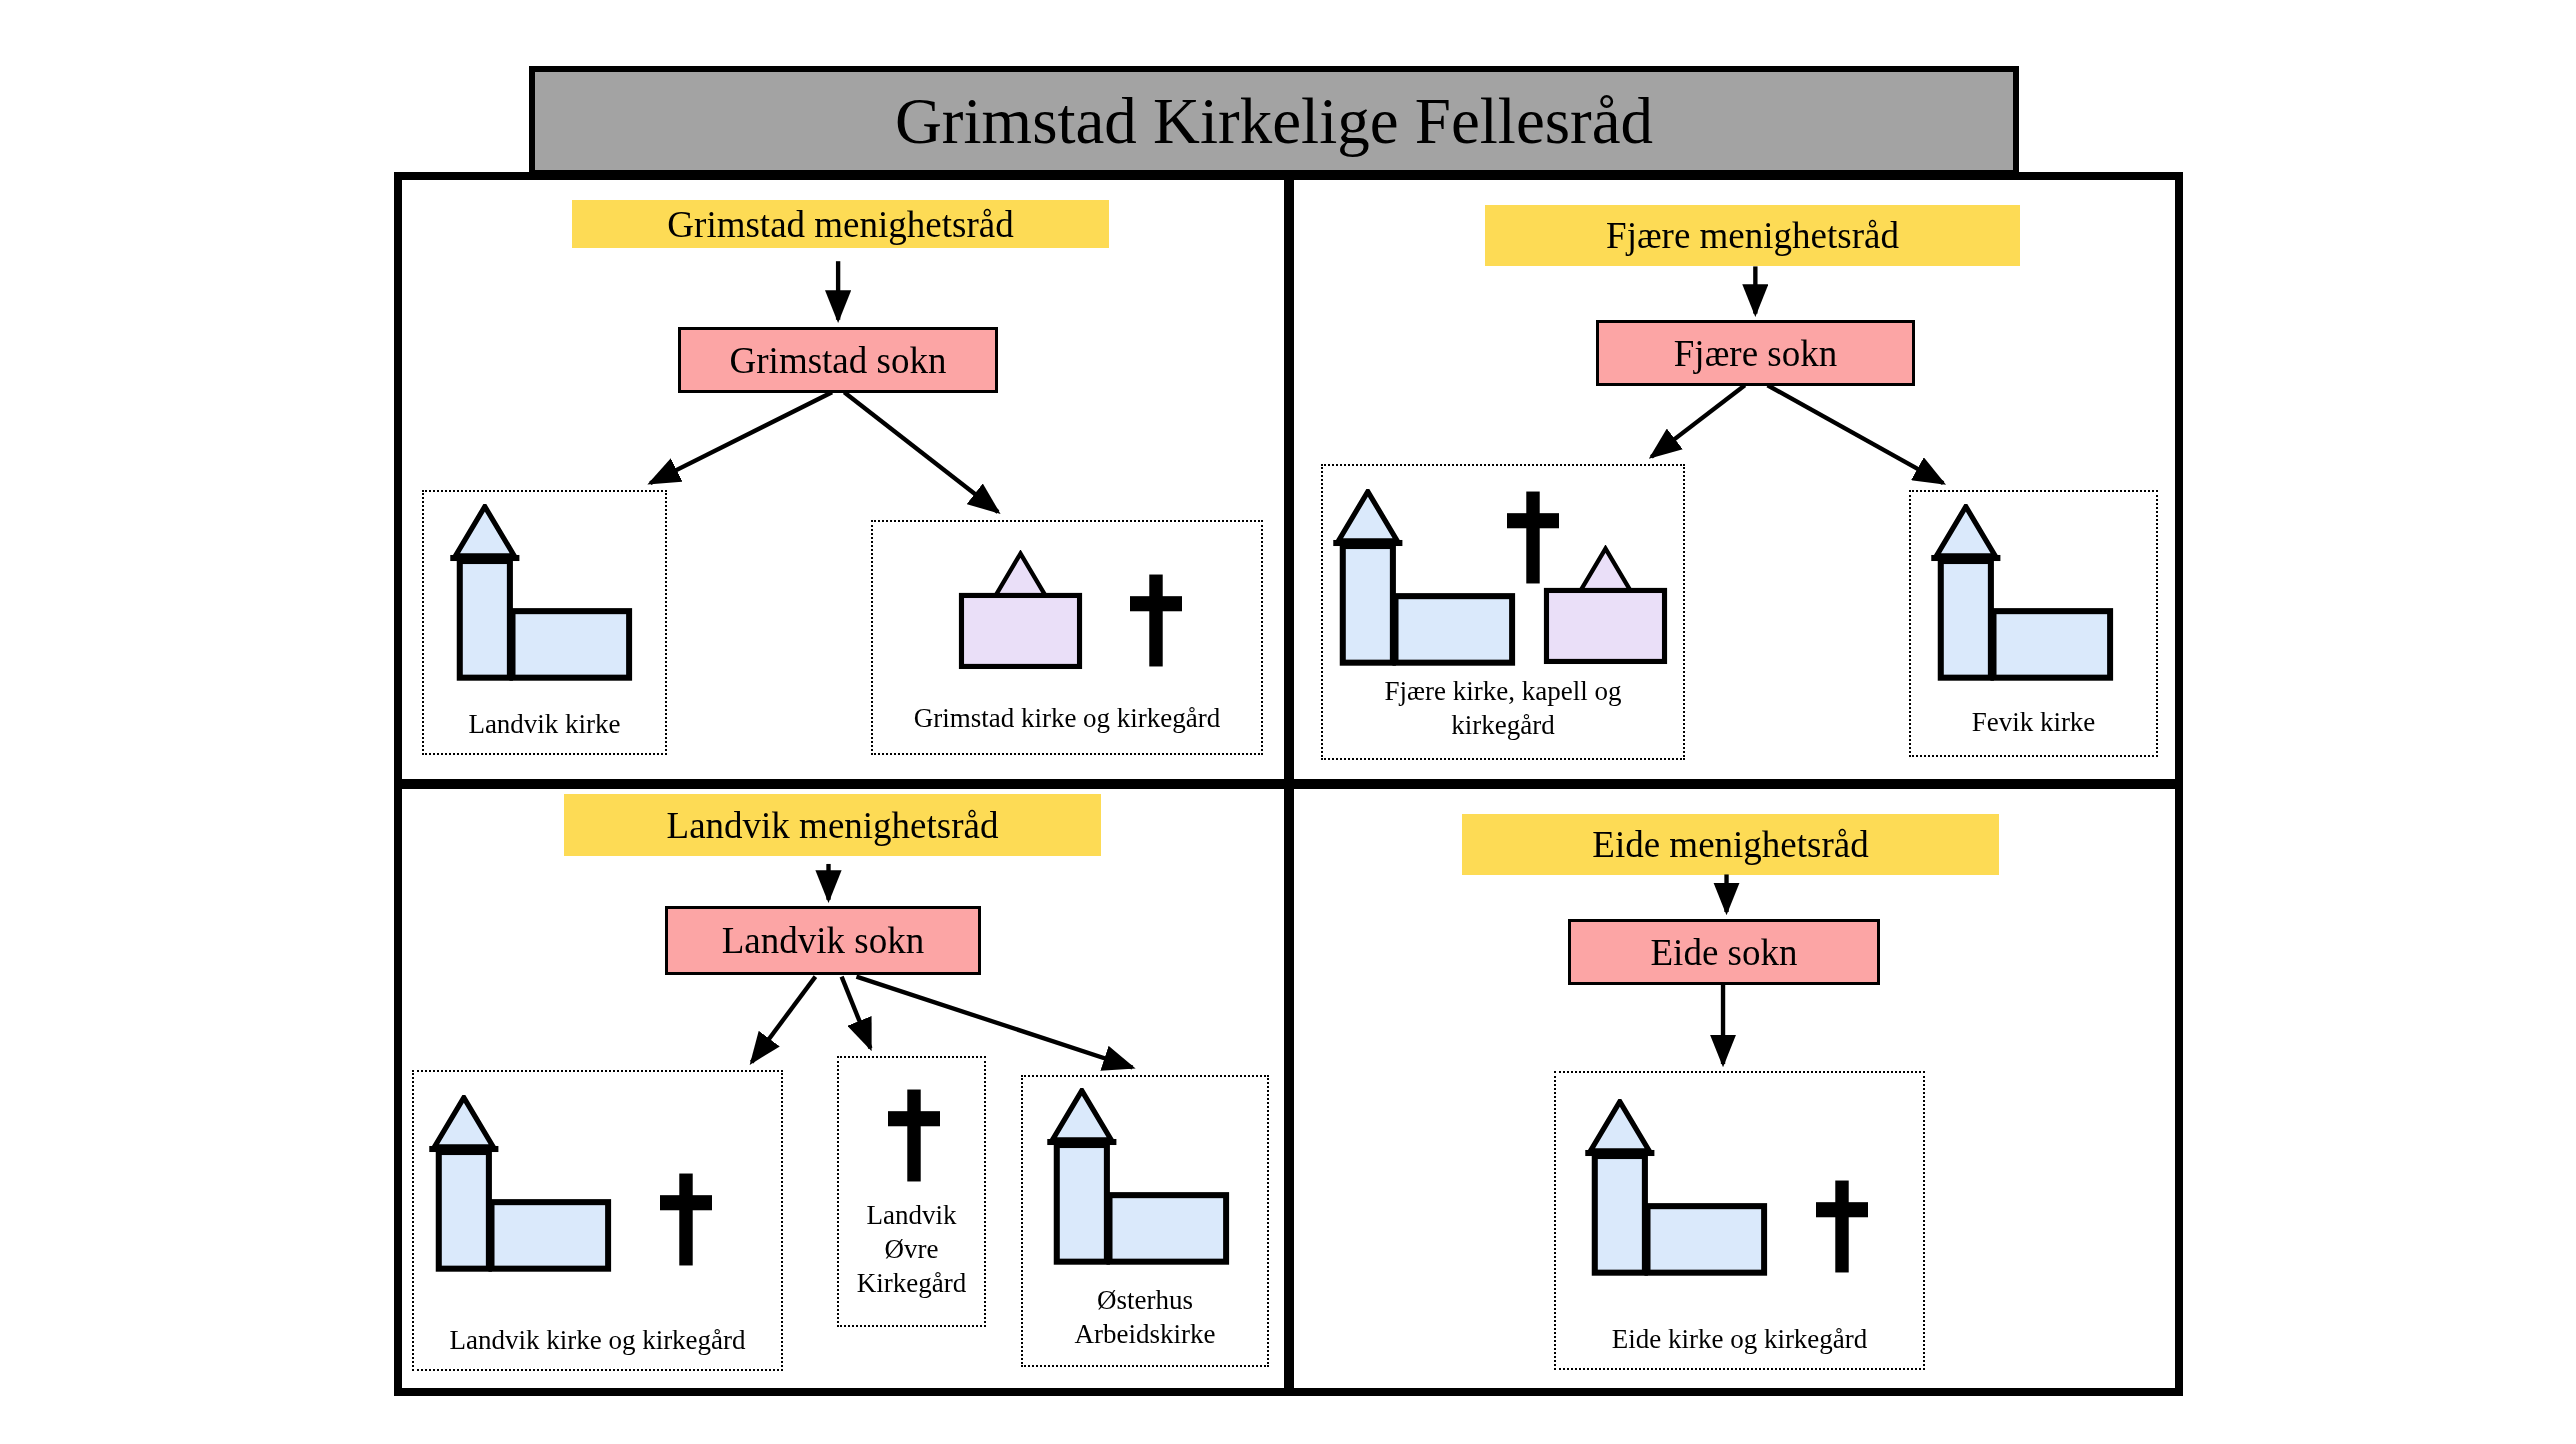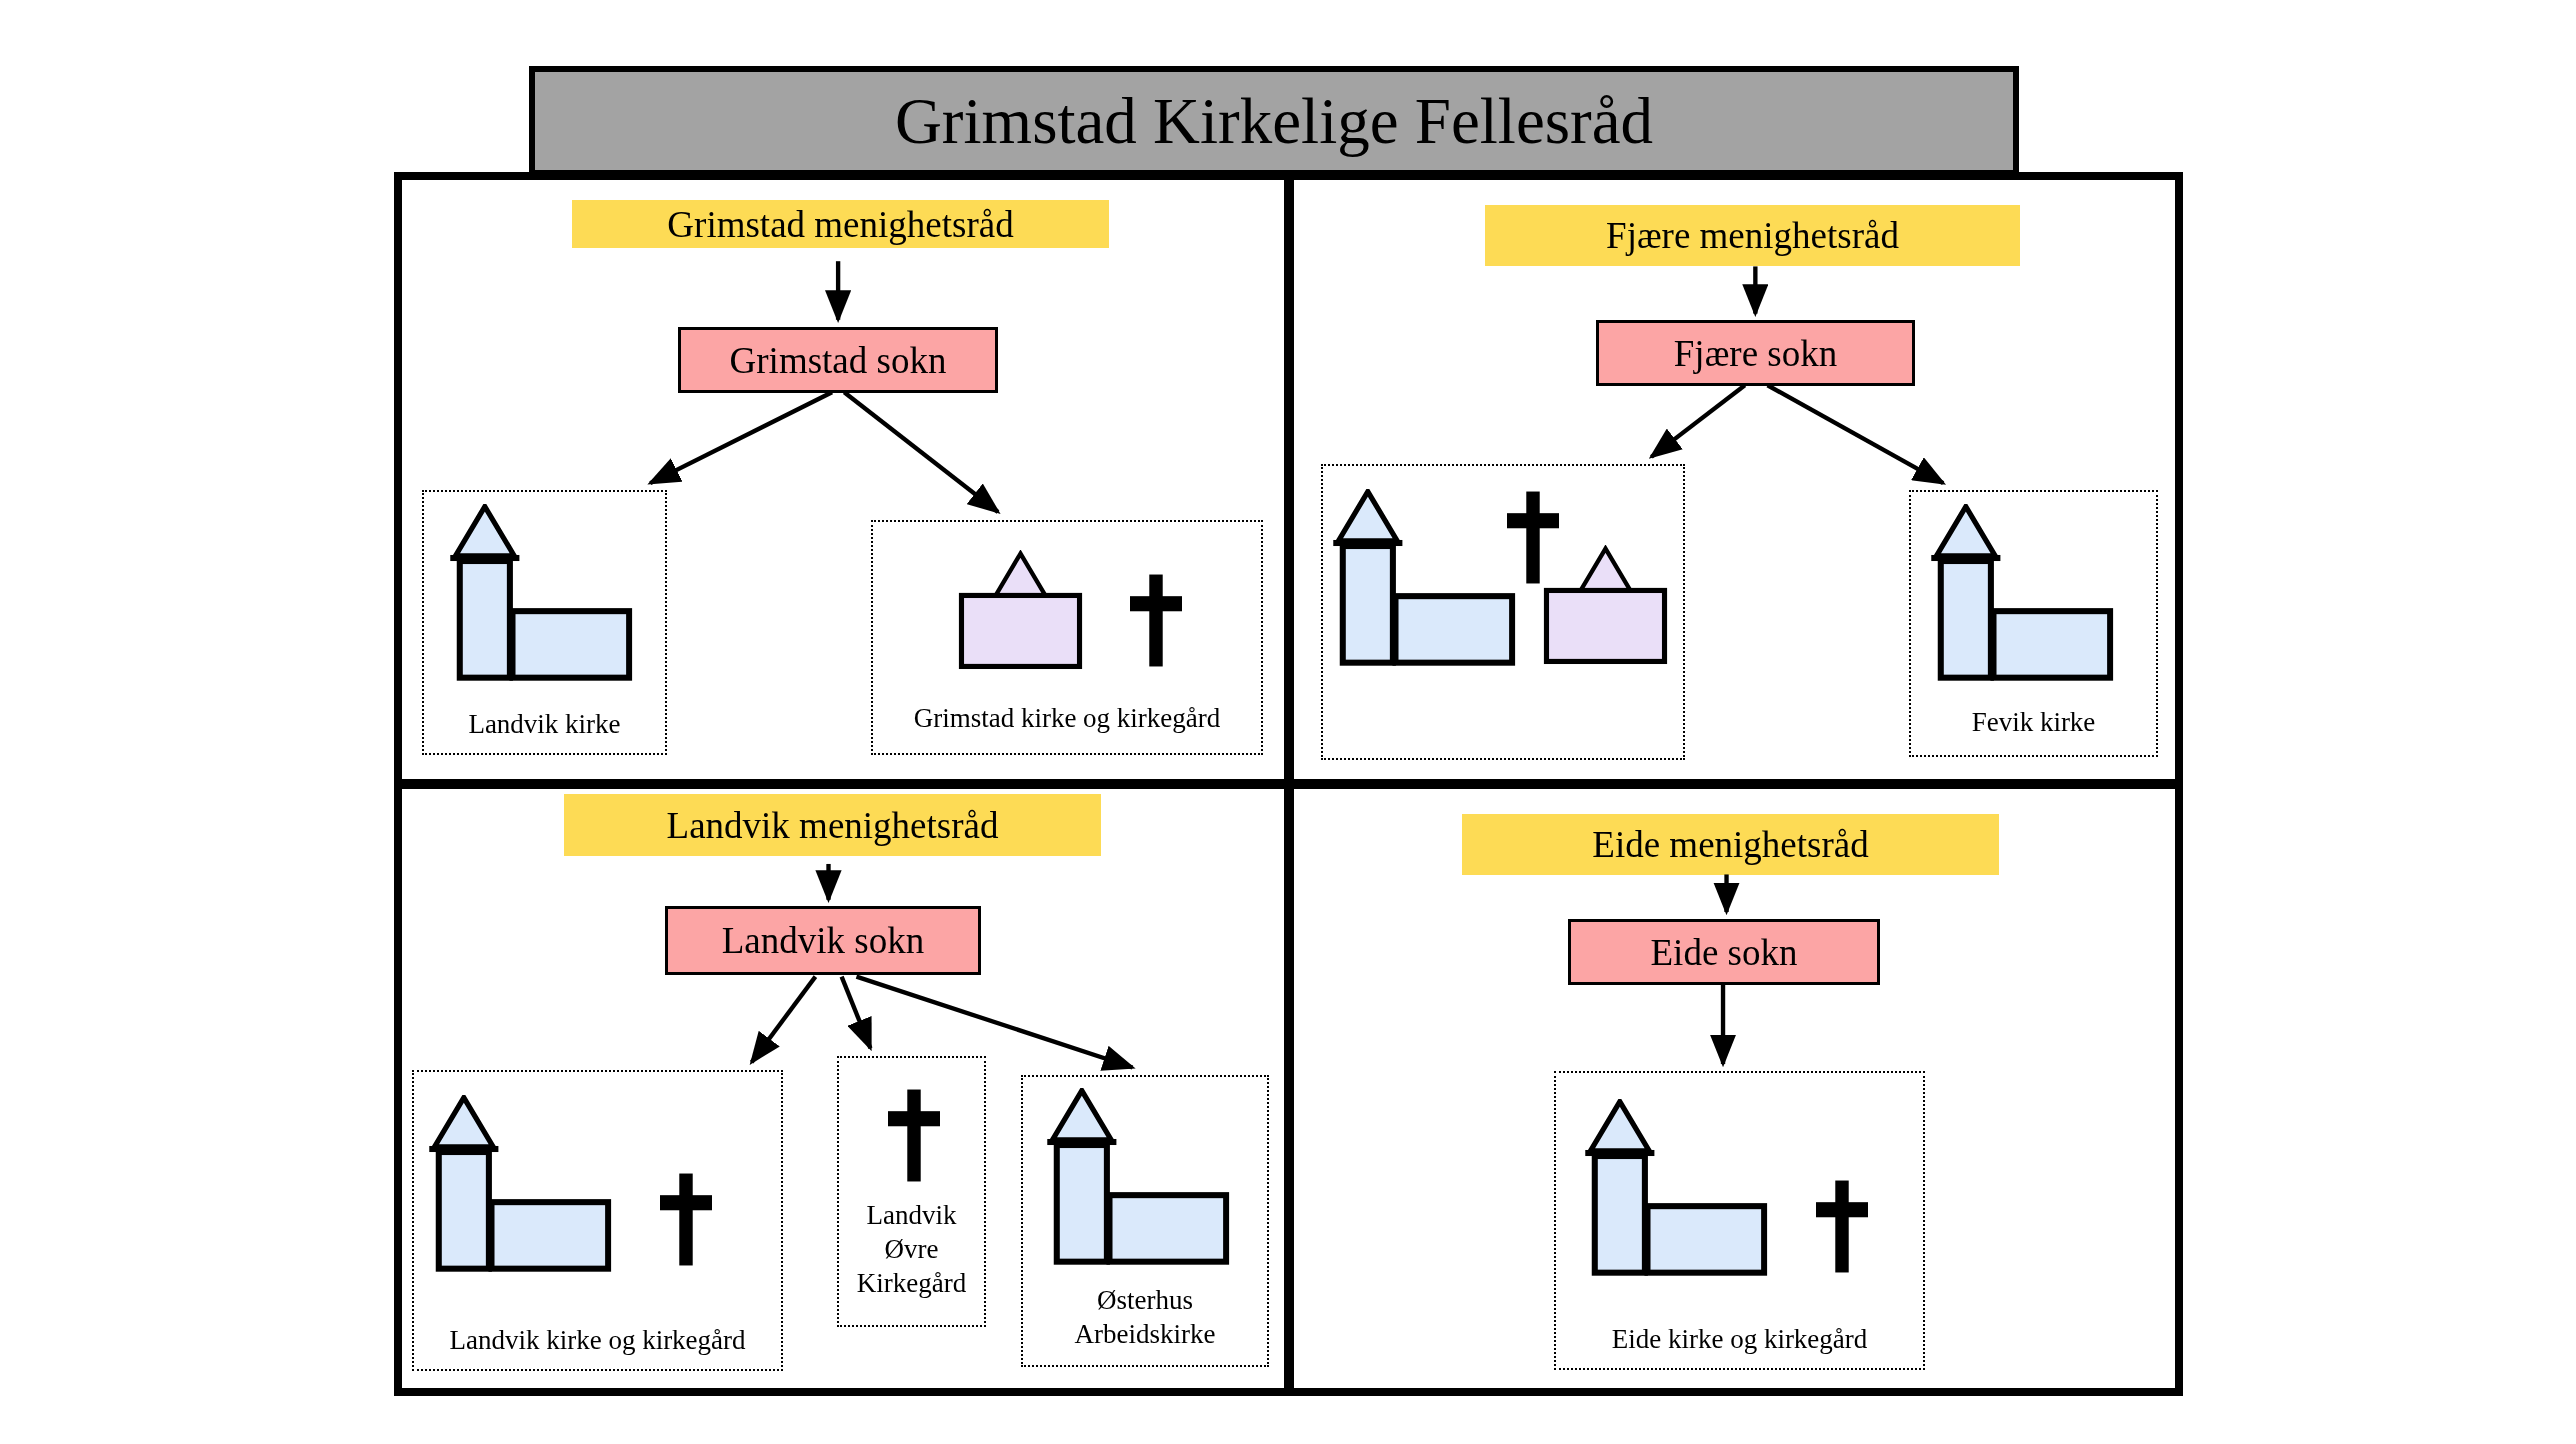--- a/index.html
+++ b/index.html
@@ -129,20 +129,21 @@
   <span class="icon" style="left:184px;top:24.5px;width:52px;height:93px">
       <svg viewBox="0 0 60 107" width="52" height="93">
         <use href="#cross-shape"></use>
       </svg>
     </span>
   <span class="icon" style="left:220px;top:79px;width:125px;height:120px">
       <svg viewBox="0 0 143 137" width="125" height="120">
         <use href="#chapel-shape"></use>
       </svg>
     </span>
+  <div class="site-label" style="bottom:15.7px;padding:0 24.5px">Fjære kirke, kapell og kirkegård</div>
 </div>
 
 <div class="abs site" style="left:1909px;top:490px;width:249px;height:267px">
   <span class="icon" style="left:19px;top:12.2px;width:184px;height:178px">
       <svg viewBox="0 0 210 204" width="184" height="178">
         <use href="#church-shape"></use>
       </svg>
     </span>
   <div class="site-label" style="bottom:15.7px">Fevik kirke</div>
 </div>

